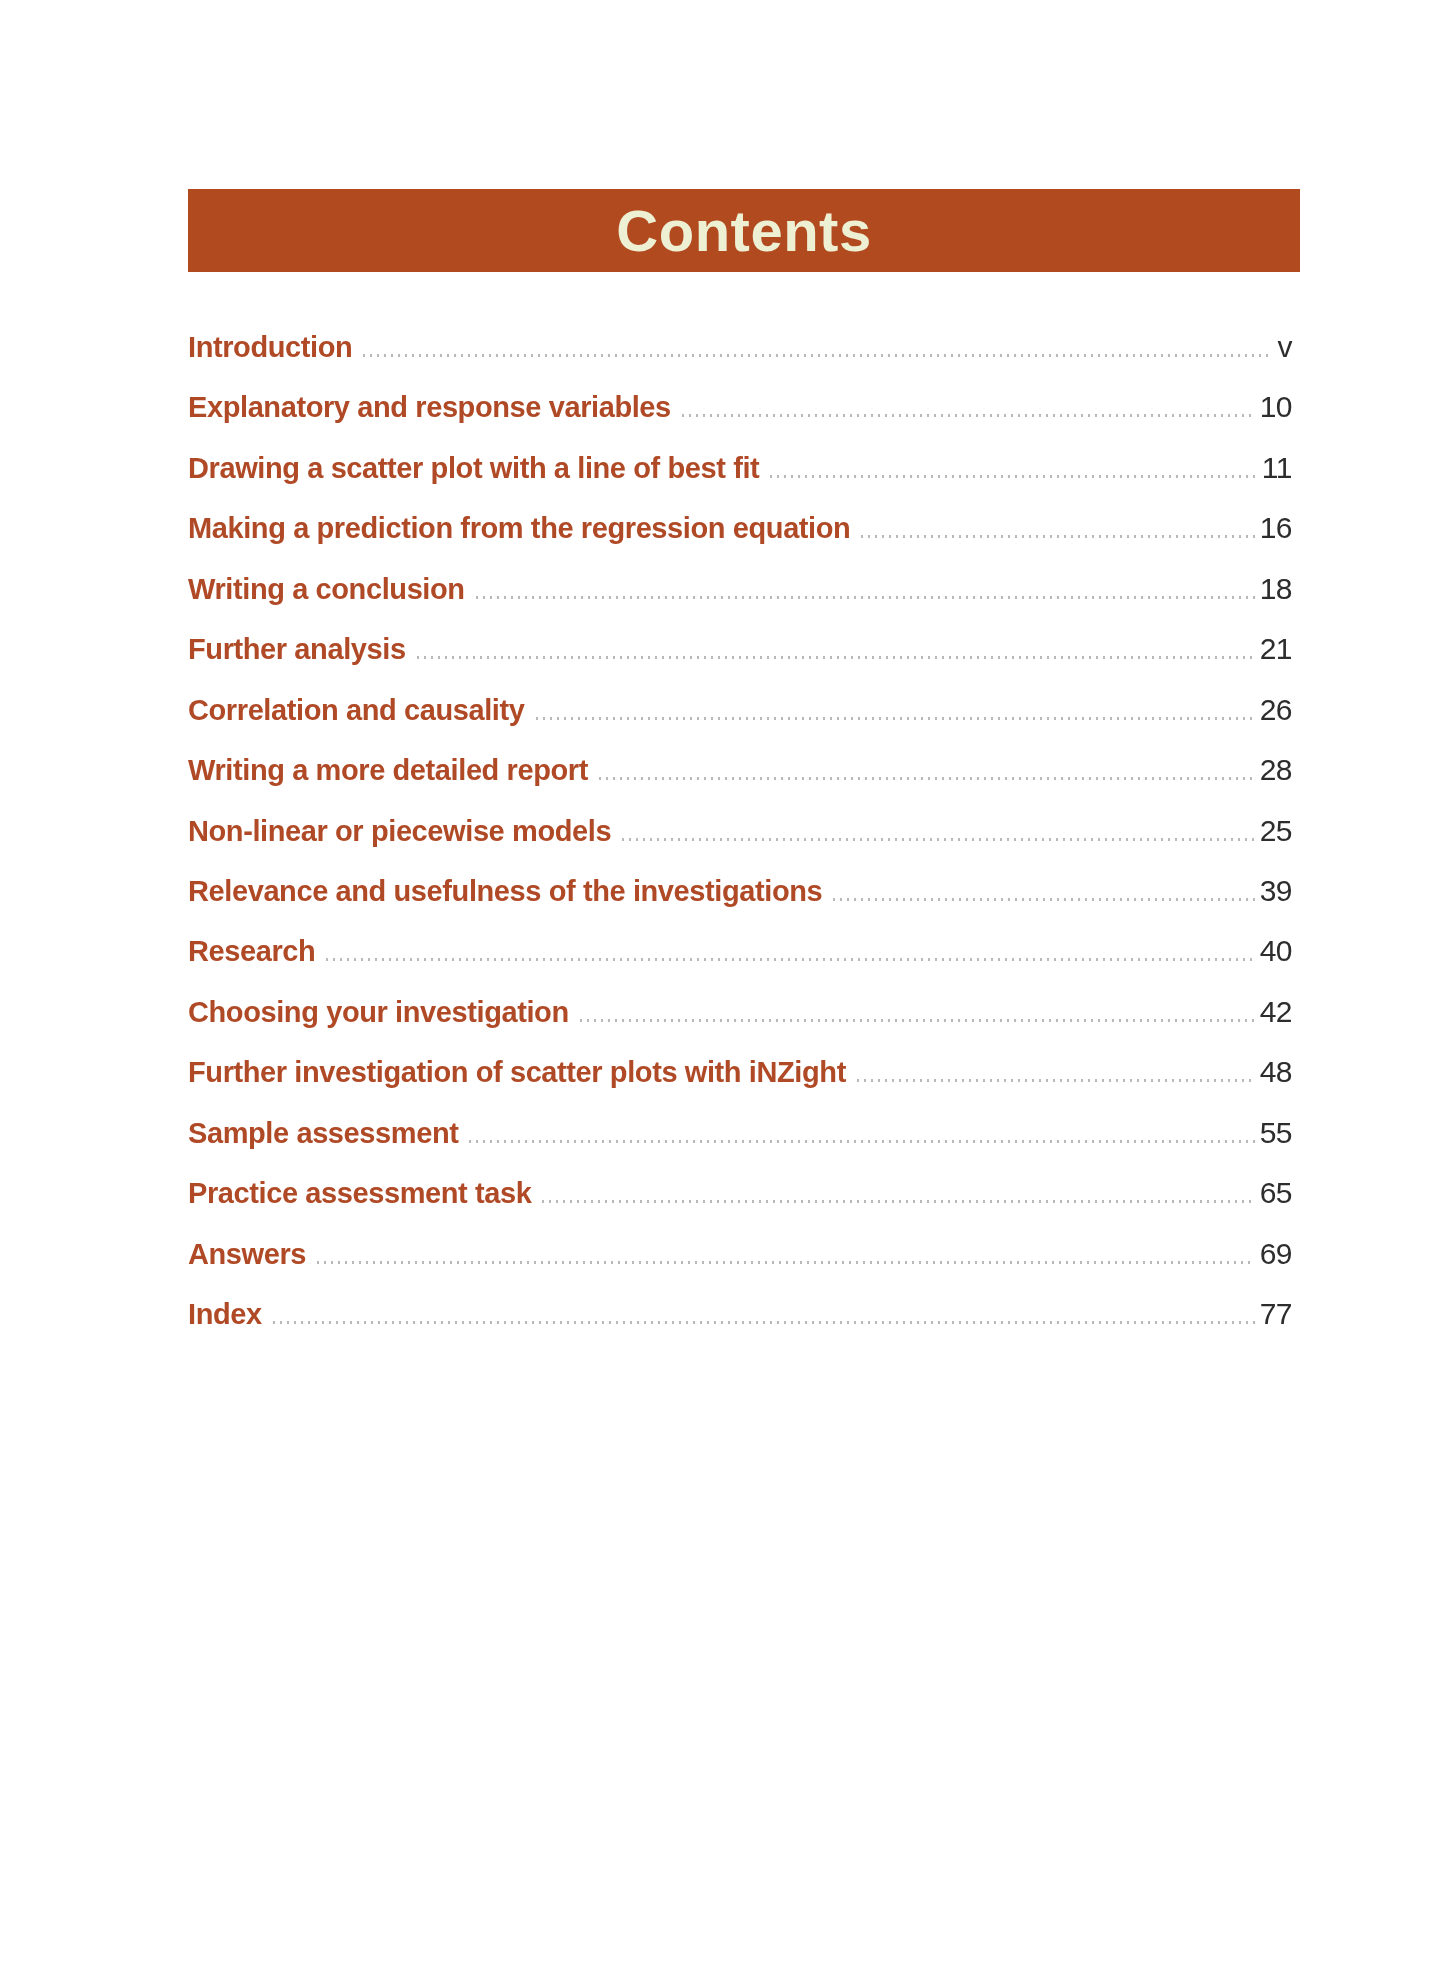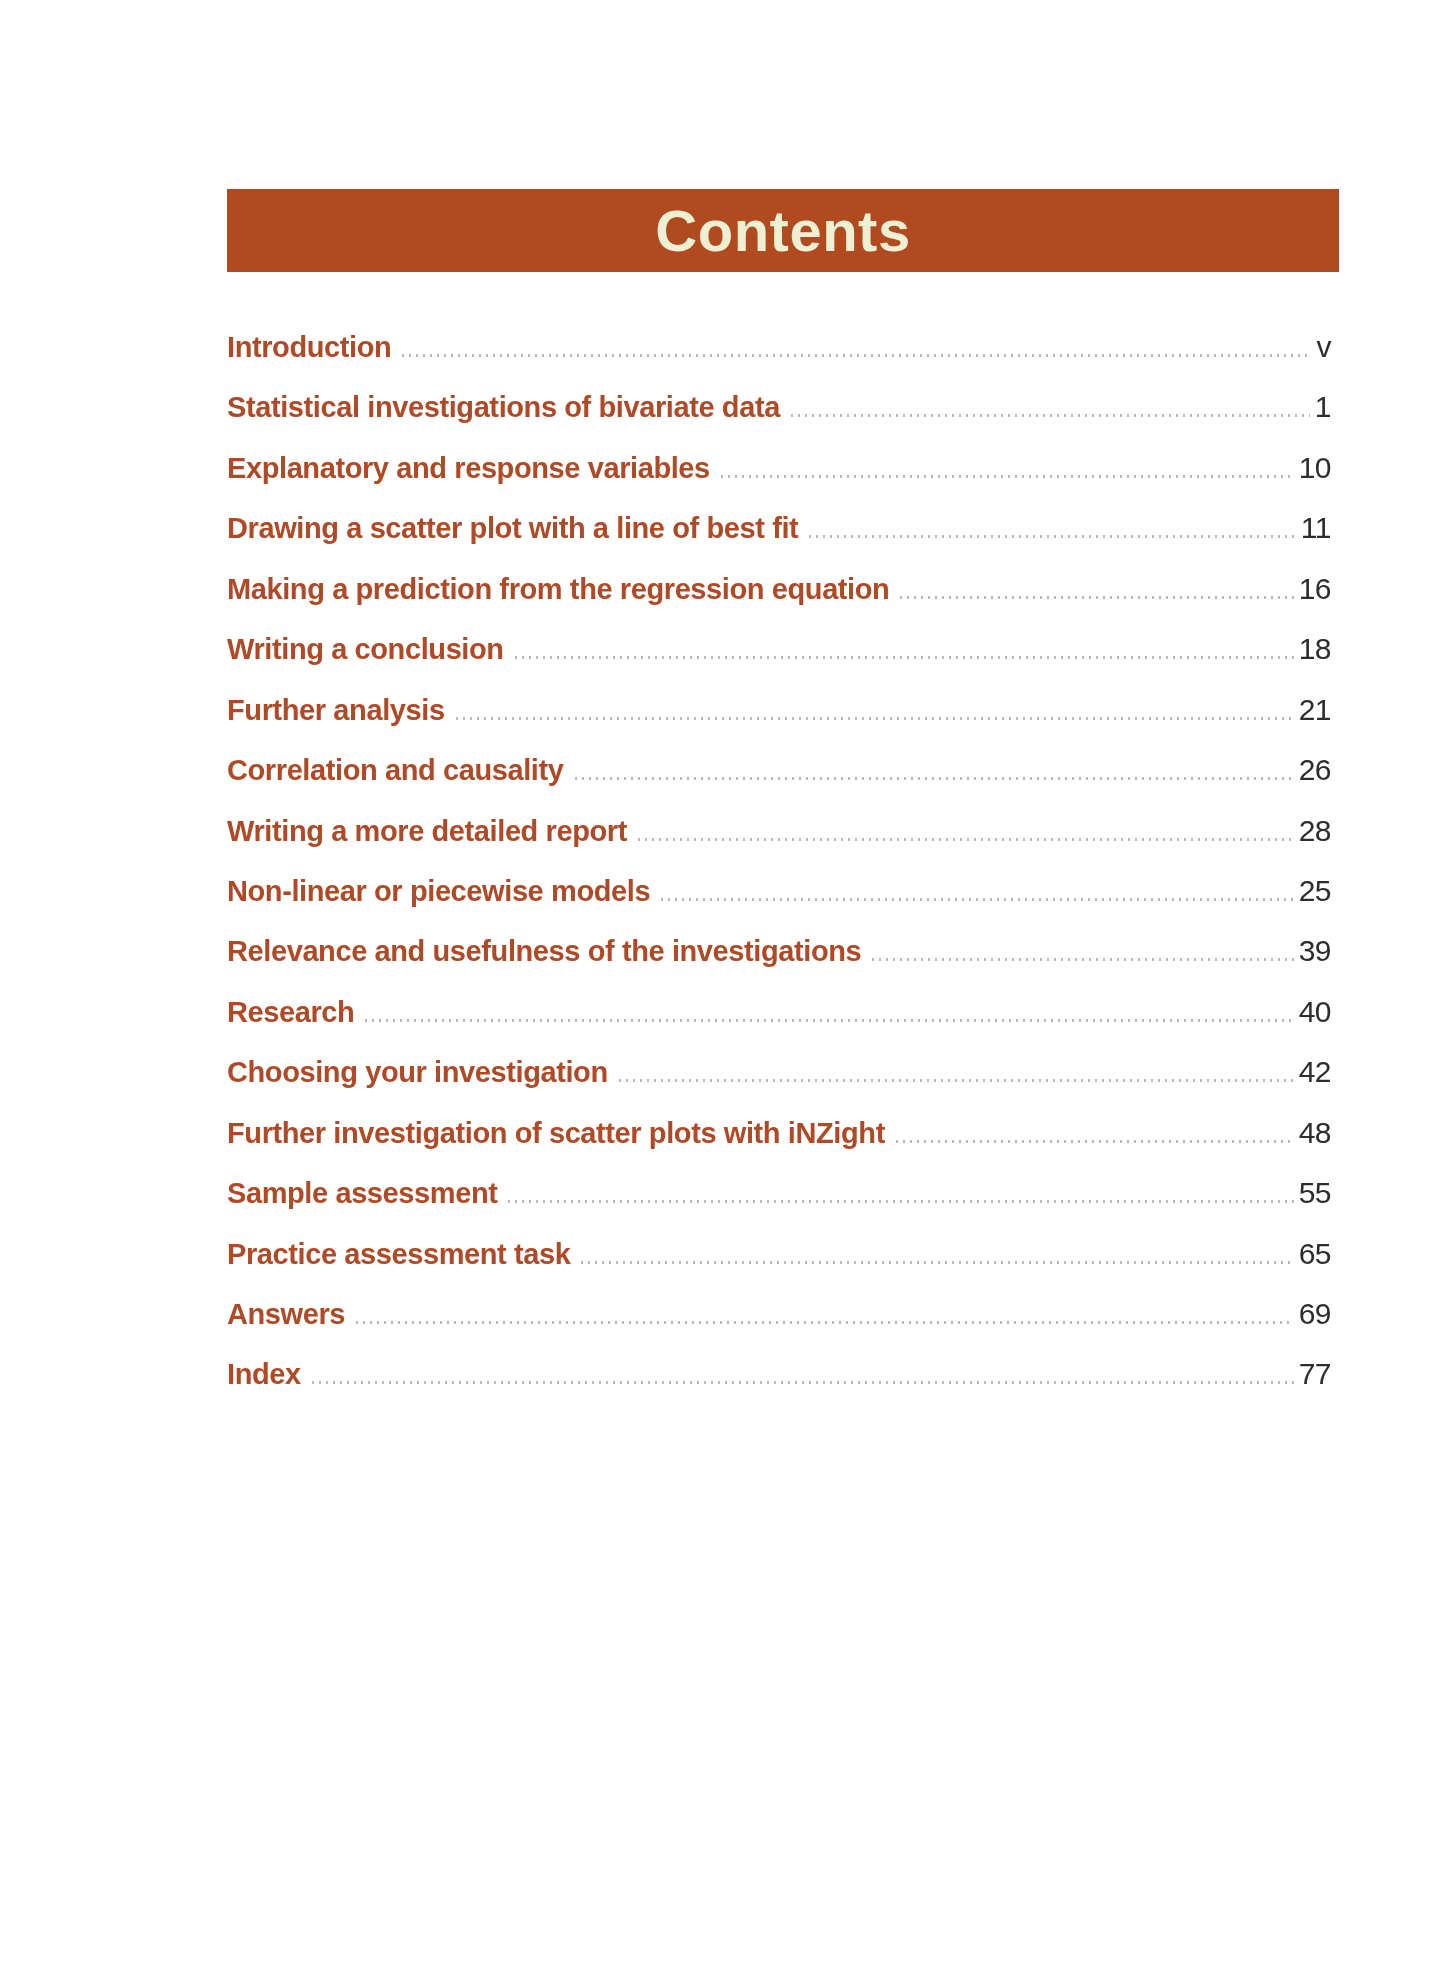--- a/index.html
+++ b/index.html
@@ -10,21 +10,20 @@
     width: 1445px;
     height: 1974px;
     background: var(--bg, #ffffff);
     font-family: "Liberation Sans", sans-serif;
     position: relative;
     overflow: hidden;
   }
   .page {
     position: absolute;
     inset: 0;
-    margin-left: 39px;
   }
   .title-bar {
     position: absolute;
     left: 188px;
     top: 189px;
     width: 1112px;
     height: 83px;
     background: var(--bar, #b24a20);
     text-align: center;
   }
@@ -82,25 +81,20 @@
 
   <div class="title-bar">
     <span class="title">Contents</span>
   </div>
 
   <div class="toc">
       <div class="toc-row">
         <span class="toc-label">Introduction</span>
         <span class="toc-leader"></span>
         <span class="toc-page">v</span>
-      </div>
-      <div class="toc-row">
-        <span class="toc-label">Statistical investigations of bivariate data</span>
-        <span class="toc-leader"></span>
-        <span class="toc-page">1</span>
       </div>
       <div class="toc-row">
         <span class="toc-label">Explanatory and response variables</span>
         <span class="toc-leader"></span>
         <span class="toc-page">10</span>
       </div>
       <div class="toc-row">
         <span class="toc-label">Drawing a scatter plot with a line of best fit</span>
         <span class="toc-leader"></span>
         <span class="toc-page">11</span>

